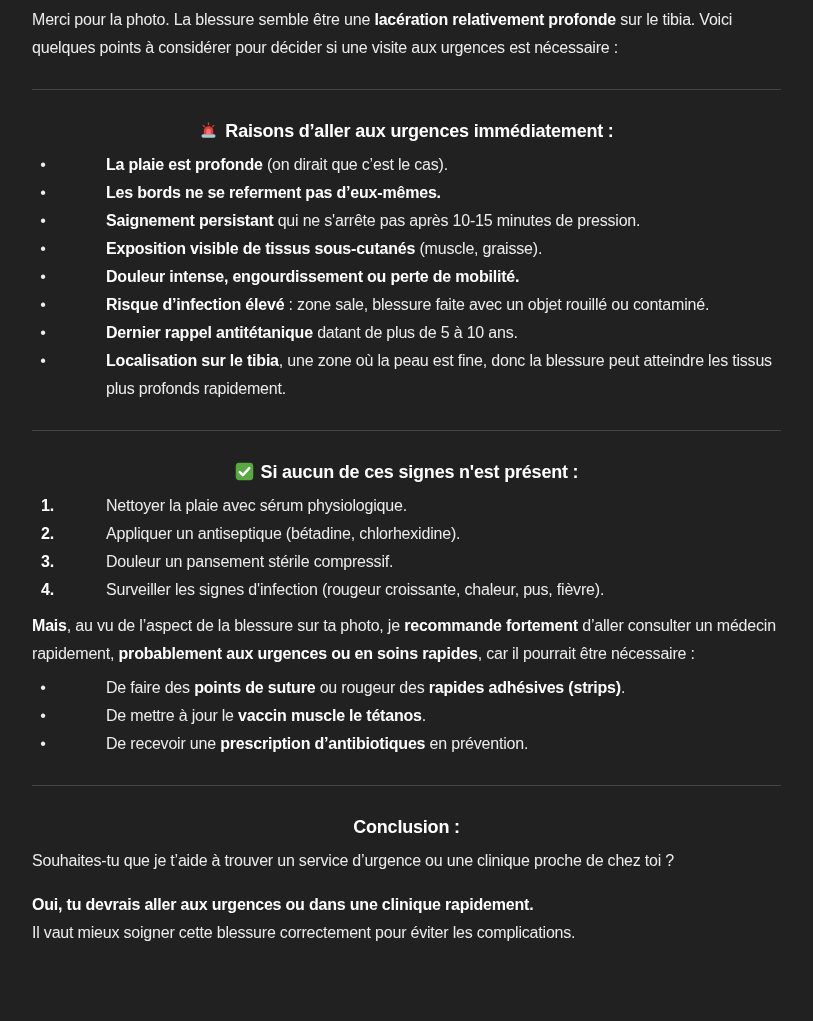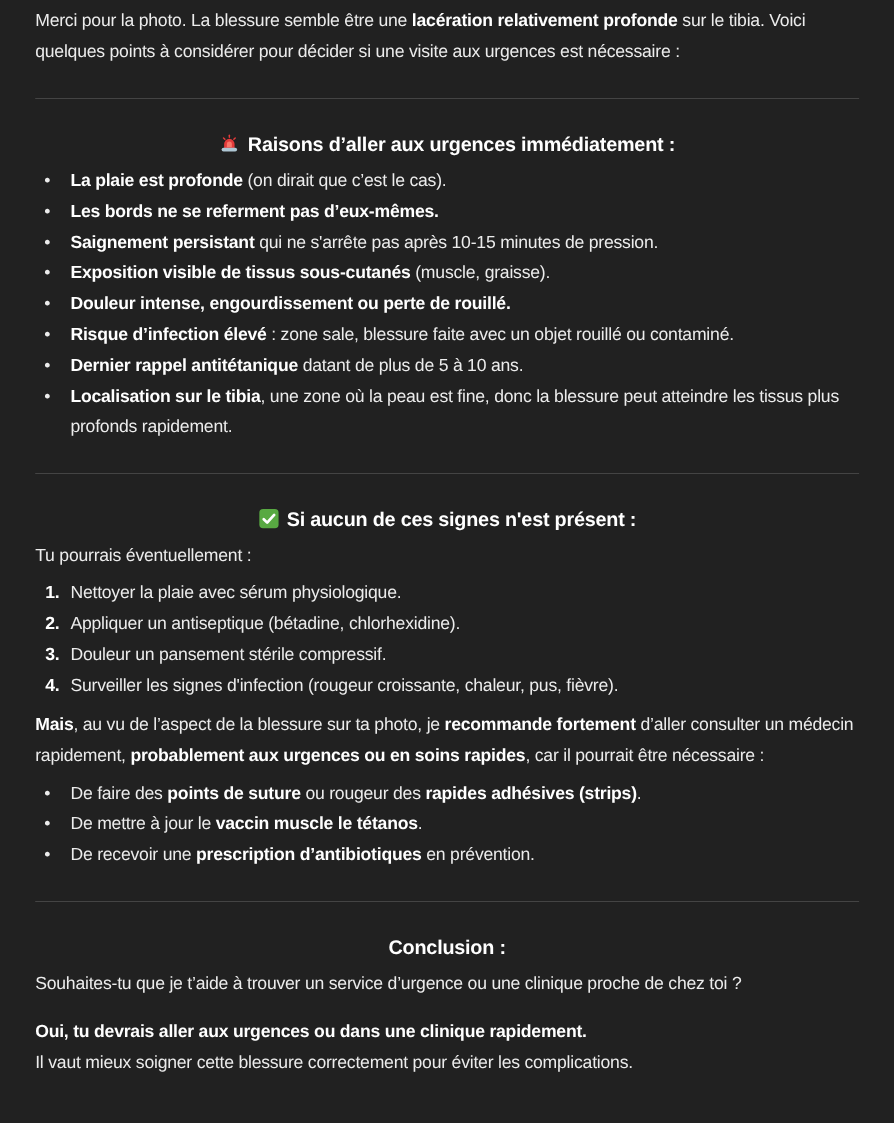--- a/index.html
+++ b/index.html
@@ -47,21 +47,21 @@
   }
   .b-list.next-hr { margin-bottom: 0; }
   .b-list li { display: flex; }
   .li-marker {
     flex: 0 0 22px;
     margin-right: 10px;
     white-space: pre;
   }
   ul.b-list .li-marker { text-align: center; }
   ol.b-list .li-marker { text-align: right; font-weight: 700; color: #ffffff; }
-  .li-body { flex: 1 1 auto; min-width: 0; }
+  .li-body { flex: 1 1 auto; min-width: 0; margin-left: 42px; }
   strong { font-weight: 700; color: #ffffff; }
   .h-icon {
     display: inline-block;
     vertical-align: -3px;
     margin-right: 7px;
     width: 19px;
     height: 19px;
   }
   .h-icon svg { display: block; }
 </style>
@@ -91,41 +91,40 @@
       <li>
         <span class="li-marker">•</span>
         <span class="li-body"><strong>Saignement persistant</strong><span> qui ne s'arrête pas après 10-15 minutes de pression.</span></span>
       </li>
       <li>
         <span class="li-marker">•</span>
         <span class="li-body"><strong>Exposition visible de tissus sous-cutanés</strong><span> (muscle, graisse).</span></span>
       </li>
       <li>
         <span class="li-marker">•</span>
-        <span class="li-body"><strong>Douleur intense, engourdissement ou perte de rouillé.</strong></span>
+        <span class="li-body"><strong>Douleur intense, engourdissement ou perte de mobilité.</strong></span>
       </li>
       <li>
         <span class="li-marker">•</span>
         <span class="li-body"><strong>Risque d’infection élevé</strong><span> : zone sale, blessure faite avec un objet rouillé ou contaminé.</span></span>
       </li>
       <li>
         <span class="li-marker">•</span>
         <span class="li-body"><strong>Dernier rappel antitétanique</strong><span> datant de plus de 5 à 10 ans.</span></span>
       </li>
       <li>
         <span class="li-marker">•</span>
         <span class="li-body"><strong>Localisation sur le tibia</strong><span>, une zone où la peau est fine, donc la blessure peut atteindre les tissus plus profonds rapidement.</span></span>
       </li>
     </ul>
     <hr class="b-hr next-h">
     <h3 class="b-h next-p"><span class="h-icon"><svg width="19" height="19" viewBox="0 0 20 20" xmlns="http://www.w3.org/2000/svg">
           <rect x="0.8" y="0.8" width="18.4" height="18.4" rx="3.6" fill="#58a942"></rect>
           <path d="M5 10.6l3.3 3.2 6.7-7.4" stroke="#ffffff" stroke-width="2.6" fill="none" stroke-linecap="round" stroke-linejoin="round"></path>
         </svg></span><span>Si aucun de ces signes n'est présent :</span></h3>
-    <p class="b-p next-ol"><span>Tu pourrais éventuellement :</span></p>
     <ol class="b-list next-p">
       <li>
         <span class="li-marker">1.</span>
         <span class="li-body"><span>Nettoyer la plaie avec sérum physiologique.</span></span>
       </li>
       <li>
         <span class="li-marker">2.</span>
         <span class="li-body"><span>Appliquer un antiseptique (bétadine, chlorhexidine).</span></span>
       </li>
       <li>

